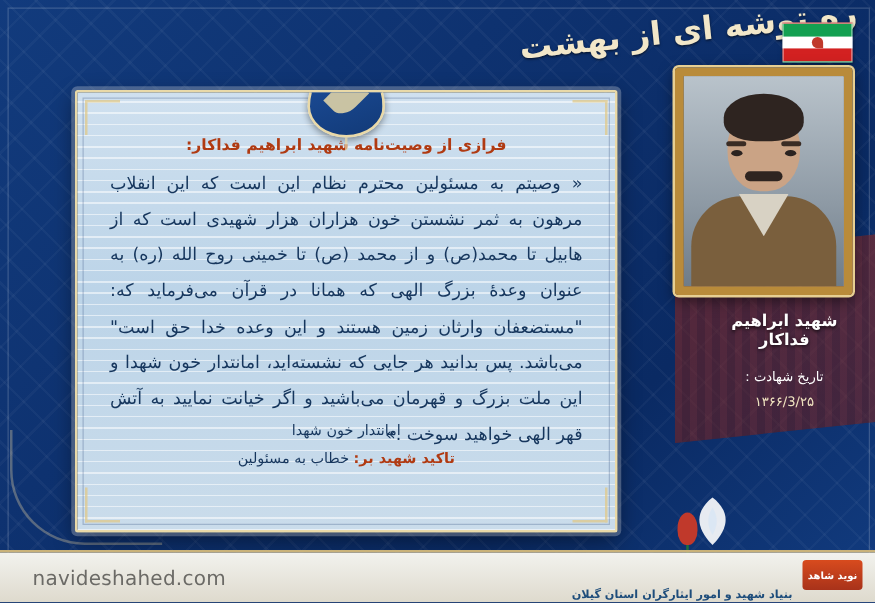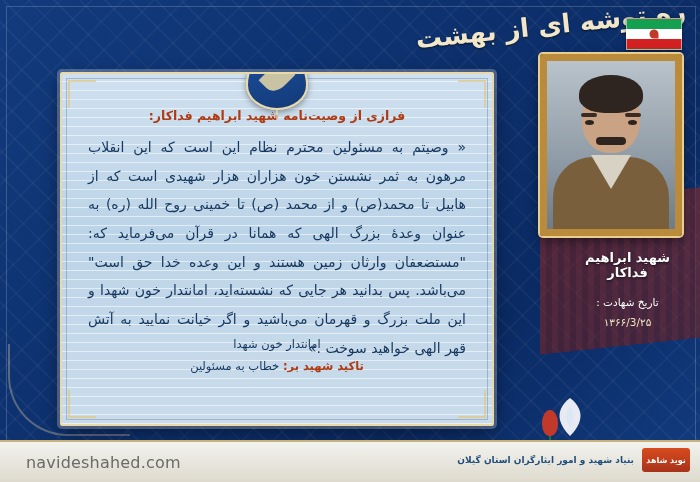--- a/index.html
+++ b/index.html
@@ -206,21 +206,21 @@
     position:absolute;left:0;right:0;bottom:0;height:40px;
     background:linear-gradient(180deg,#f2f2ee,#dedacd);
     border-top:2px solid #c9b27a;
   }
   .site-url{
     position:absolute;left:14px;top:11px;
     direction:ltr;
     color:#6b6a66;font-size:16px;letter-spacing:.2px;margin-left:12px;
   }
   .org-line{
-    position:absolute;right:66px;top:12px;
+    position:absolute;right:66px;top:28px;
     direction:rtl;color:#1e4d7b;font-size:9px;font-weight:bold;
     text-align:center;line-height:1.5;
   }
   .org-mark{
     position:absolute;right:10px;top:6px;width:48px;height:24px;
     background:linear-gradient(180deg,#d84b1e,#a8321a);
     border-radius:3px;
     color:#fff;font-size:8px;font-weight:bold;
     display:flex;align-items:center;justify-content:center;
     direction:rtl;

